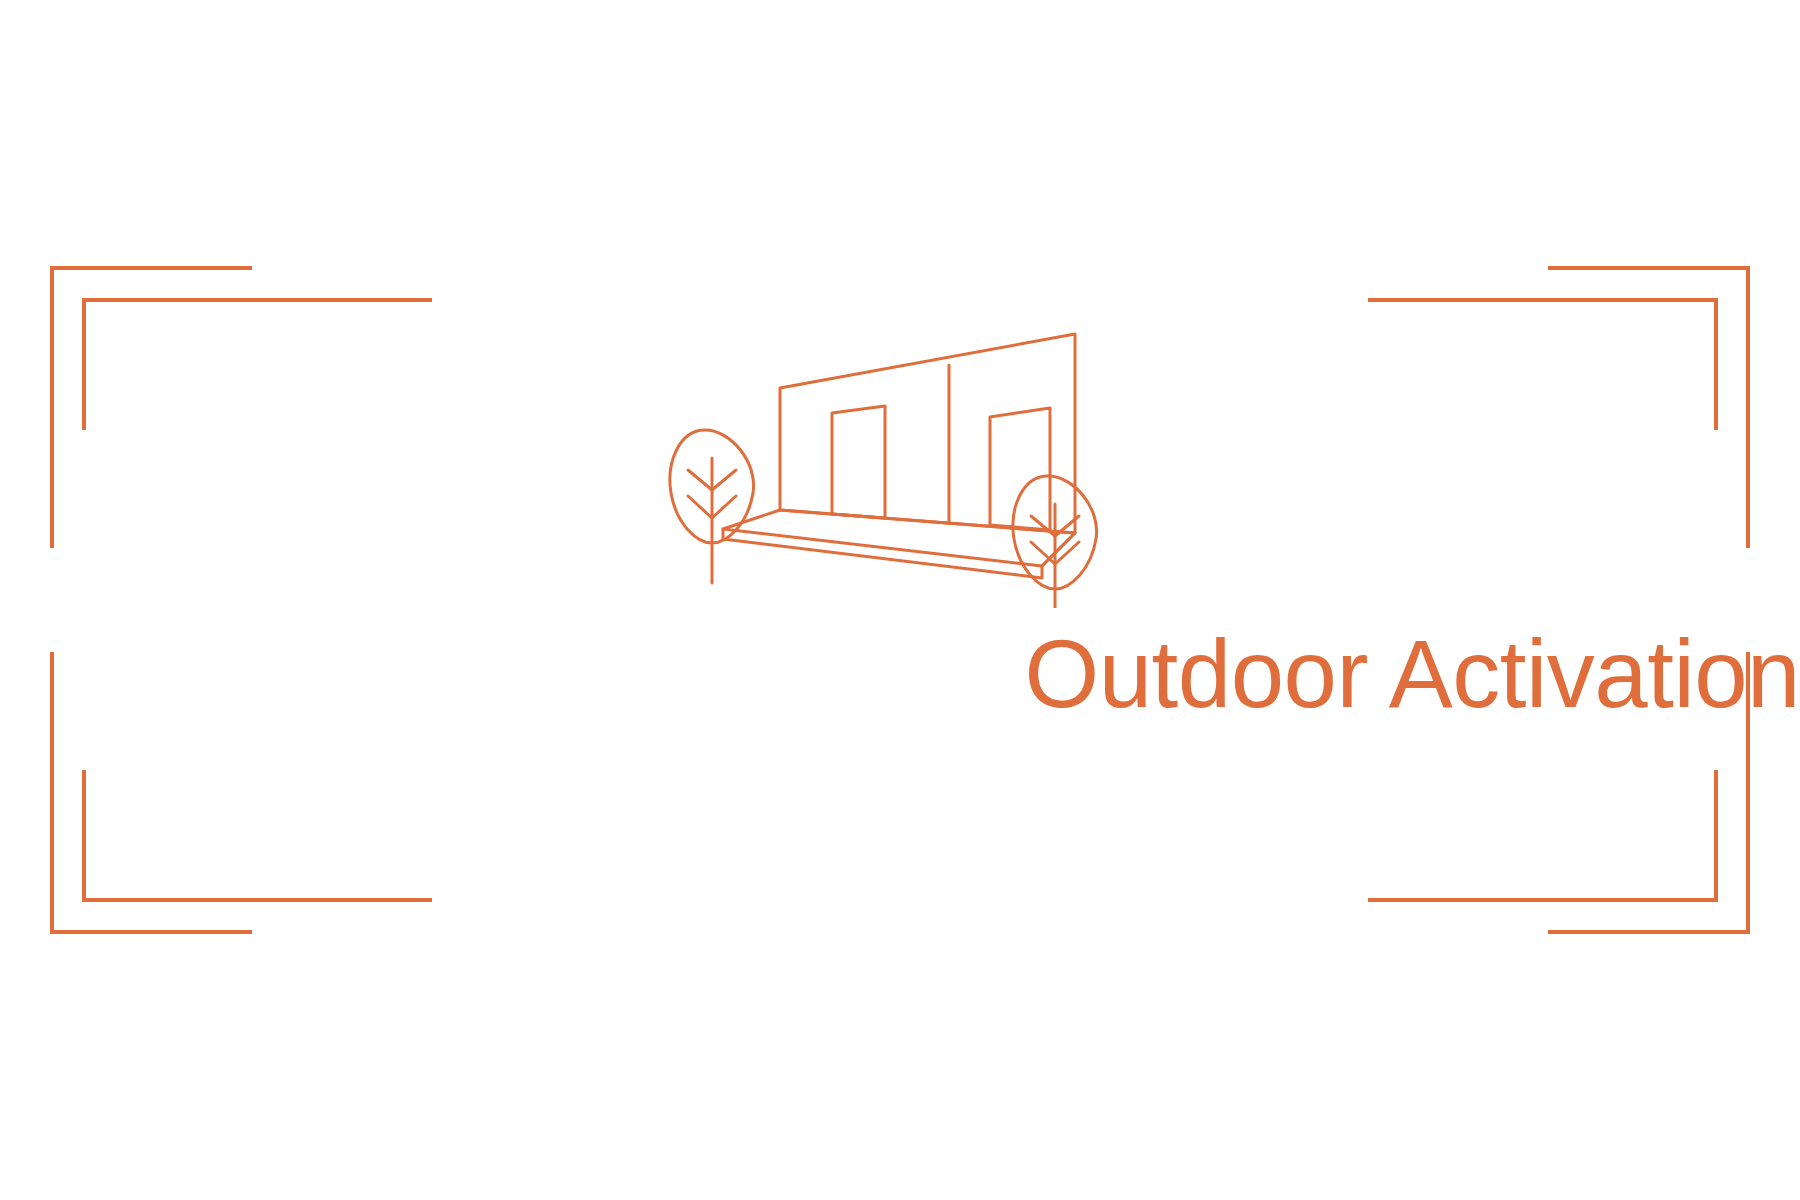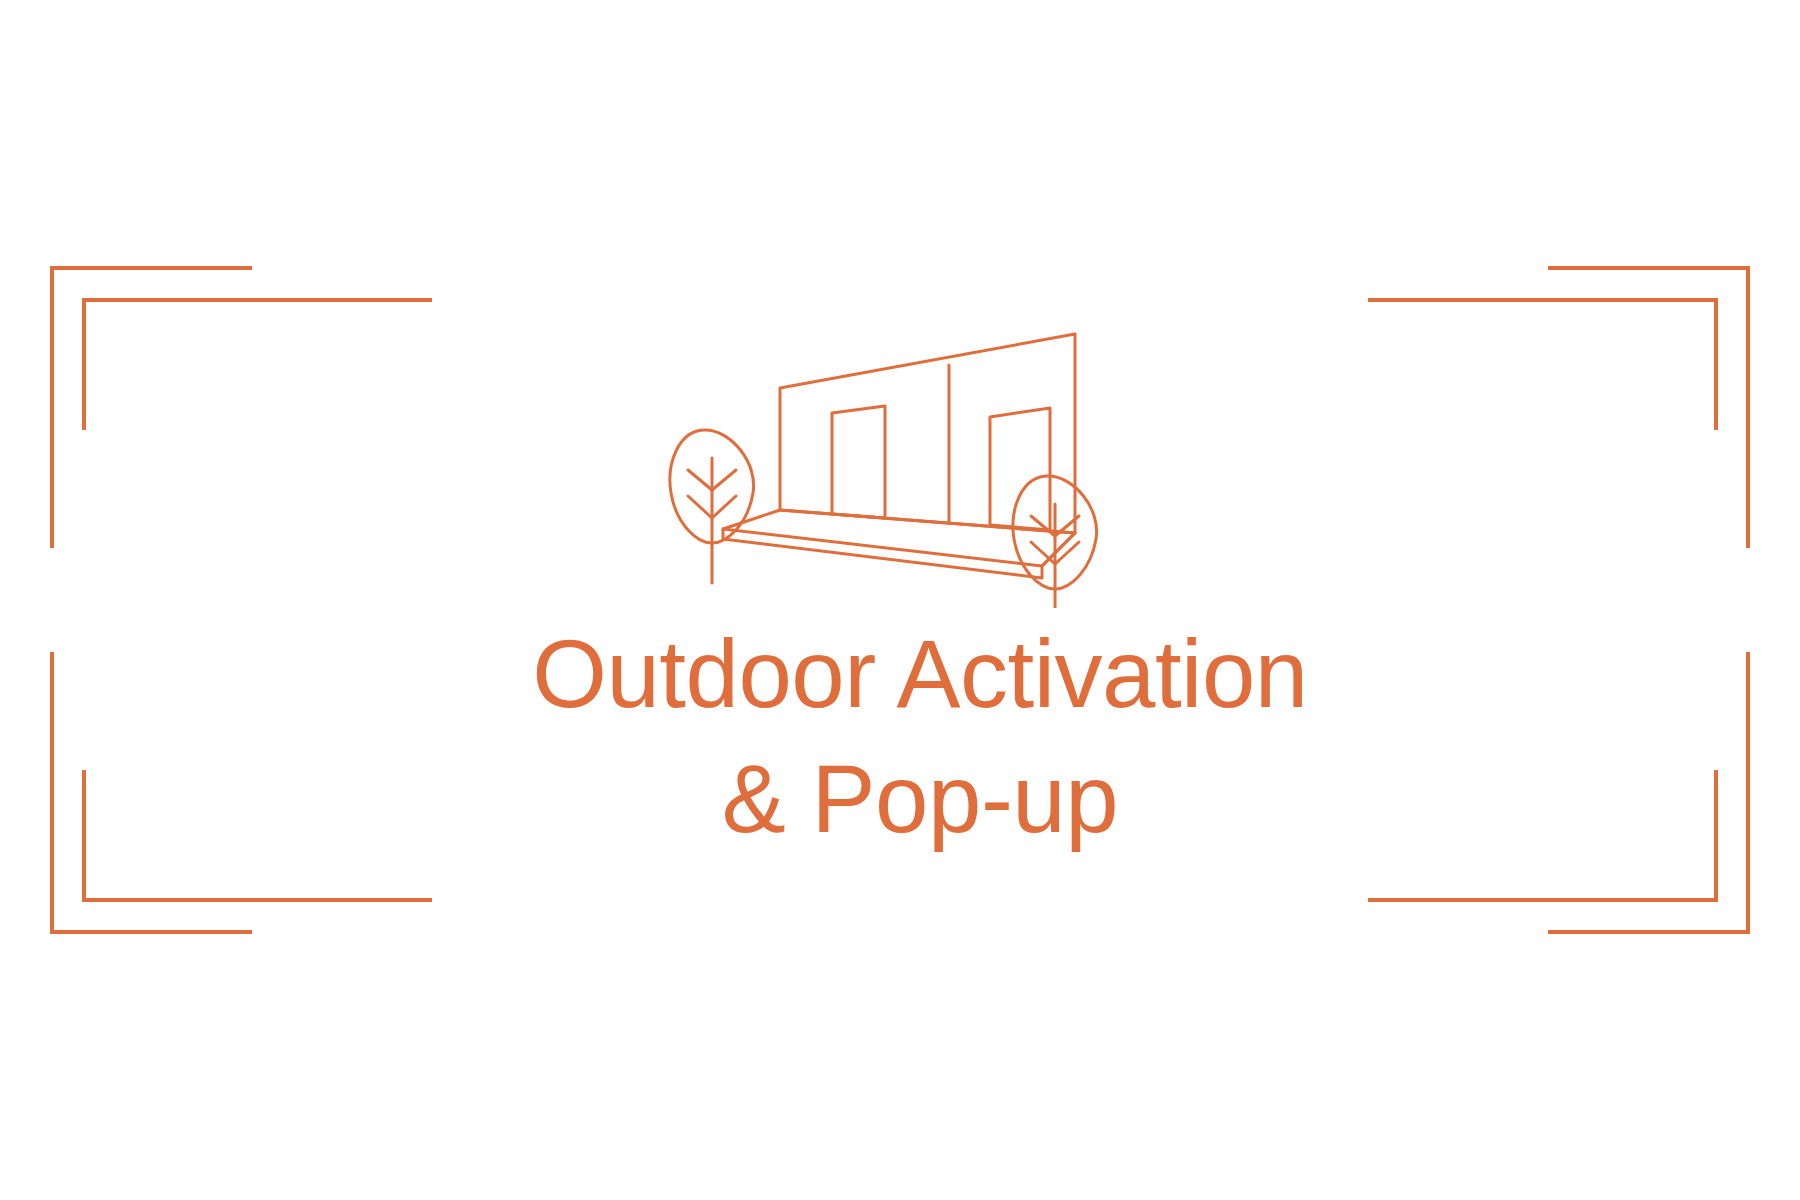--- a/index.html
+++ b/index.html
@@ -36,21 +36,21 @@
     top: 318px;
     transform: translateX(-50%);
     width: 480px;
     height: 290px;
   }
   .title-block {
     position: absolute;
     left: 0;
     right: 0;
     top: 612px;
-    text-align: center;
+    text-align: right;
     padding-left: 40px;
   }
   .title-line {
     display: block;
     color: #E06E3C;
     font-size: 96px;
     line-height: 1.30;
     font-weight: 400;
     letter-spacing: -0.5px;
     white-space: nowrap;
@@ -124,17 +124,16 @@
             <path d="M 419 198 L 395 218"></path>
             <path d="M 371 224 L 395 246"></path>
             <path d="M 419 224 L 395 246"></path>
           </g>
         </g>
       </svg>
     </div>
 
     <div class="title-block">
       <span class="title-line">Outdoor Activation</span>
-      <span class="title-line">&amp; Pop-up</span>
     </div>
 
   </div>
 </div>
 
 </body></html>

